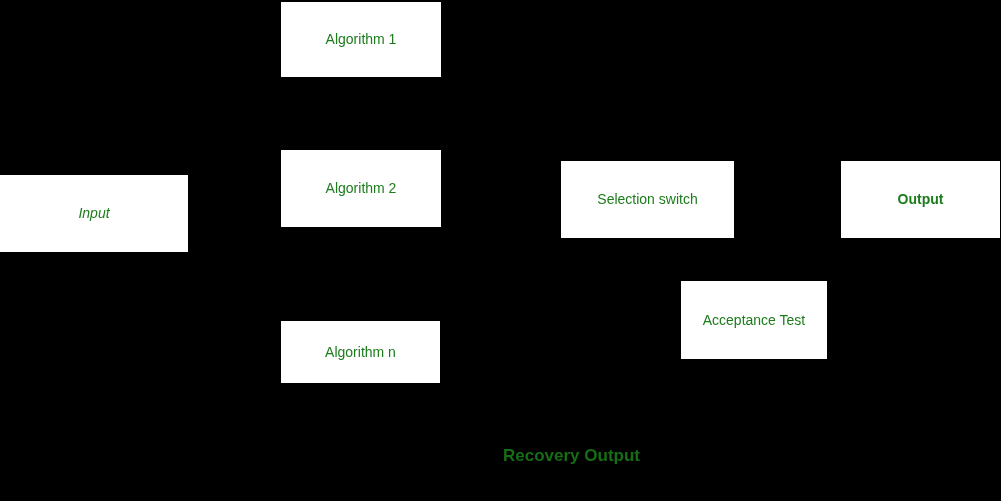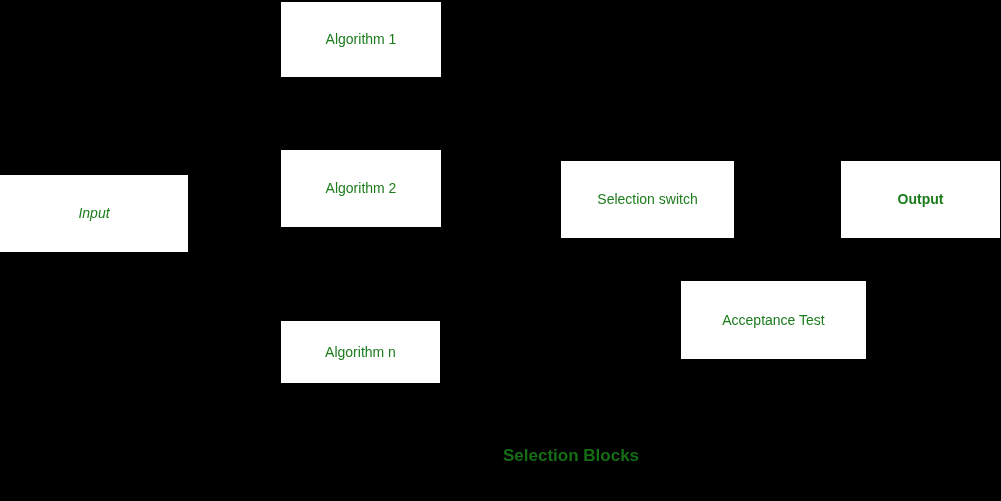--- a/index.html
+++ b/index.html
@@ -52,21 +52,21 @@
   </div>
       <div class="node" style="left: 281px; top: 150px; width: 160px; height: 77px;">
     <span class="label">Algorithm 2</span>
   </div>
       <div class="node" style="left: 561px; top: 161px; width: 173px; height: 77px;">
     <span class="label">Selection switch</span>
   </div>
       <div class="node" style="left: 841px; top: 161px; width: 159px; height: 77px; font-weight: bold;">
     <span class="label">Output</span>
   </div>
-      <div class="node" style="left: 681px; top: 281px; width: 185px; height: 78px;">
+      <div class="node" style="left: 681px; top: 281px; width: 146px; height: 78px;">
     <span class="label">Acceptance Test</span>
   </div>
       <div class="node" style="left: 281px; top: 321px; width: 159px; height: 62px;">
     <span class="label">Algorithm n</span>
   </div>
     </div>
-  <div class="caption" style="left: 503px; top: 446px;">Selection Blocks</div>
+  <div class="caption" style="left: 503px; top: 446px;">Recovery Output</div>
 </div>
 
 </body></html>

